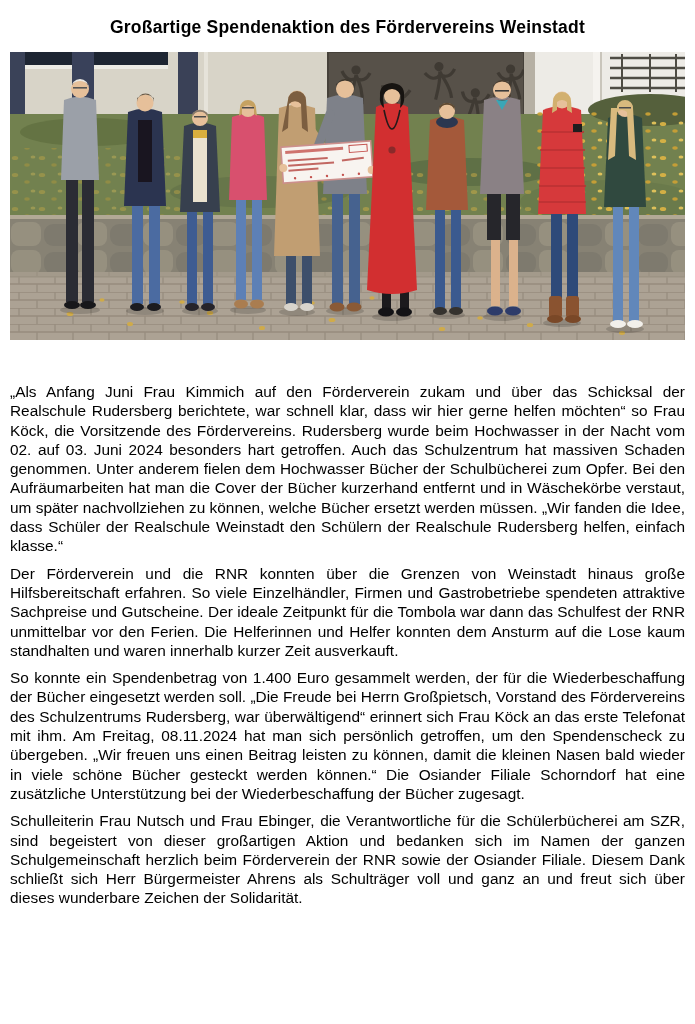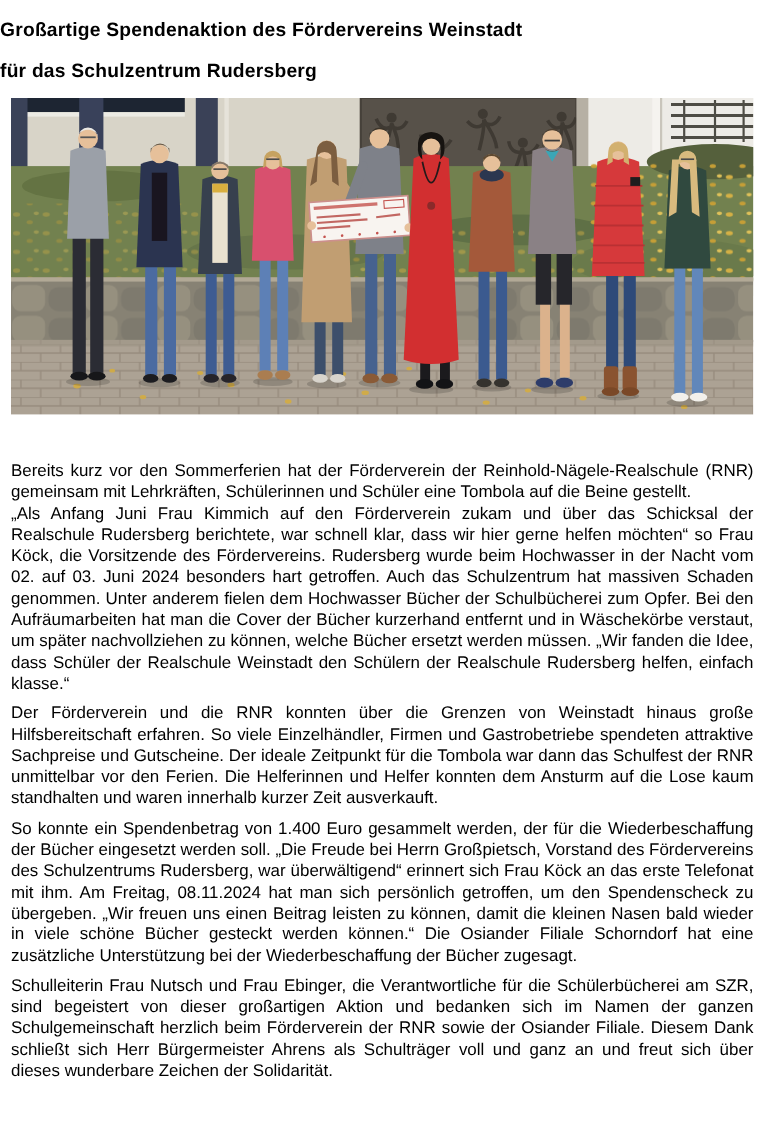--- a/index.html
+++ b/index.html
@@ -9,20 +9,21 @@
     margin:0 auto;
     background:#ffffff;
     font-family:"Liberation Sans", sans-serif;
     color:#000;
     overflow:hidden;
     box-sizing:border-box;
   }
   h1.article-title{
     margin:0;
     padding-top:15px;
+    text-align:center;
     font-size:17.5px;
     line-height:24px;
     font-weight:bold;
     letter-spacing:.2px;
   }
   h1.article-title .tline{display:block;}
   h1.article-title .tline + .tline{margin-top:13px;}
   figure.photo{
     margin:13px 10px 0 10px;
     width:675px;height:288px;
@@ -39,21 +40,20 @@
   .body-text p.joined{margin-bottom:0;}
   .body-text p:last-child{margin-bottom:15px;}
 </style>
 </head>
 <body>
 
 <div class="page">
 
   <h1 class="article-title">
     <span class="tline">Großartige Spendenaktion des Fördervereins Weinstadt</span>
-    <span class="tline">für das Schulzentrum Rudersberg</span>
   </h1>
 
   <figure class="photo">
     <svg viewBox="0 0 675 288" xmlns="http://www.w3.org/2000/svg">
       <defs>
         <pattern id="lv" width="27" height="17" patternUnits="userSpaceOnUse">
           <ellipse cx="5" cy="4" rx="3.2" ry="2" fill="#d9b244"></ellipse>
           <ellipse cx="17" cy="11" rx="2.8" ry="1.8" fill="#c9a035"></ellipse>
           <ellipse cx="23" cy="3" rx="2.4" ry="1.6" fill="#e4c45a"></ellipse>
         </pattern>
@@ -320,20 +320,19 @@
           <path d="M598,66 Q615,58 632,66 L636,155 L594,155 Z" fill="#30493f"></path>
           <circle cx="615" cy="57" r="8" fill="#e6c09a"></circle>
           <path d="M607,56 a8,8 0 0 1 16,0 l3,52 l-7,-4 l-2,-44 a8,8 0 0 0 -10,0 l-2,44 l-7,4 l3,-52 z" fill="#d8ba7e"></path>
           <rect x="609" y="55" width="12" height="1.5" fill="#4a4a4a"></rect>
         </g>
       </g>
     </svg>
   </figure>
 
   <div class="body-text">
-    <p class="joined">Bereits kurz vor den Sommerferien hat der Förderverein der Reinhold-Nägele-Realschule (RNR) gemeinsam mit Lehrkräften, Schülerinnen und Schüler eine Tombola auf die Beine gestellt.</p>
     <p>„Als Anfang Juni Frau Kimmich auf den Förderverein zukam und über das Schicksal der Realschule Rudersberg berichtete, war schnell klar, dass wir hier gerne helfen möchten“ so Frau Köck, die Vorsitzende des Fördervereins. Rudersberg wurde beim Hochwasser in der Nacht vom 02. auf 03. Juni 2024 besonders hart getroffen. Auch das Schulzentrum hat massiven Schaden genommen. Unter anderem fielen dem Hochwasser Bücher der Schulbücherei zum Opfer. Bei den Aufräumarbeiten hat man die Cover der Bücher kurzerhand entfernt und in Wäschekörbe verstaut, um später nachvollziehen zu können, welche Bücher ersetzt werden müssen. „Wir fanden die Idee, dass Schüler der Realschule Weinstadt den Schülern der Realschule Rudersberg helfen, einfach klasse.“</p>
     <p>Der Förderverein und die RNR konnten über die Grenzen von Weinstadt hinaus große Hilfsbereitschaft erfahren. So viele Einzelhändler, Firmen und Gastrobetriebe spendeten attraktive Sachpreise und Gutscheine. Der ideale Zeitpunkt für die Tombola war dann das Schulfest der RNR unmittelbar vor den Ferien. Die Helferinnen und Helfer konnten dem Ansturm auf die Lose kaum standhalten und waren innerhalb kurzer Zeit ausverkauft.</p>
     <p>So konnte ein Spendenbetrag von 1.400 Euro gesammelt werden, der für die Wiederbeschaffung der Bücher eingesetzt werden soll. „Die Freude bei Herrn Großpietsch, Vorstand des Fördervereins des Schulzentrums Rudersberg, war überwältigend“ erinnert sich Frau Köck an das erste Telefonat mit ihm. Am Freitag, 08.11.2024 hat man sich persönlich getroffen, um den Spendenscheck zu übergeben. „Wir freuen uns einen Beitrag leisten zu können, damit die kleinen Nasen bald wieder in viele schöne Bücher gesteckt werden können.“ Die Osiander Filiale Schorndorf hat eine zusätzliche Unterstützung bei der Wiederbeschaffung der Bücher zugesagt.</p>
     <p>Schulleiterin Frau Nutsch und Frau Ebinger, die Verantwortliche für die Schülerbücherei am SZR, sind begeistert von dieser großartigen Aktion und bedanken sich im Namen der ganzen Schulgemeinschaft herzlich beim Förderverein der RNR sowie der Osiander Filiale. Diesem Dank schließt sich Herr Bürgermeister Ahrens als Schulträger voll und ganz an und freut sich über dieses wunderbare Zeichen der Solidarität.</p>
   </div>
 
 </div>
 
 </body></html>

